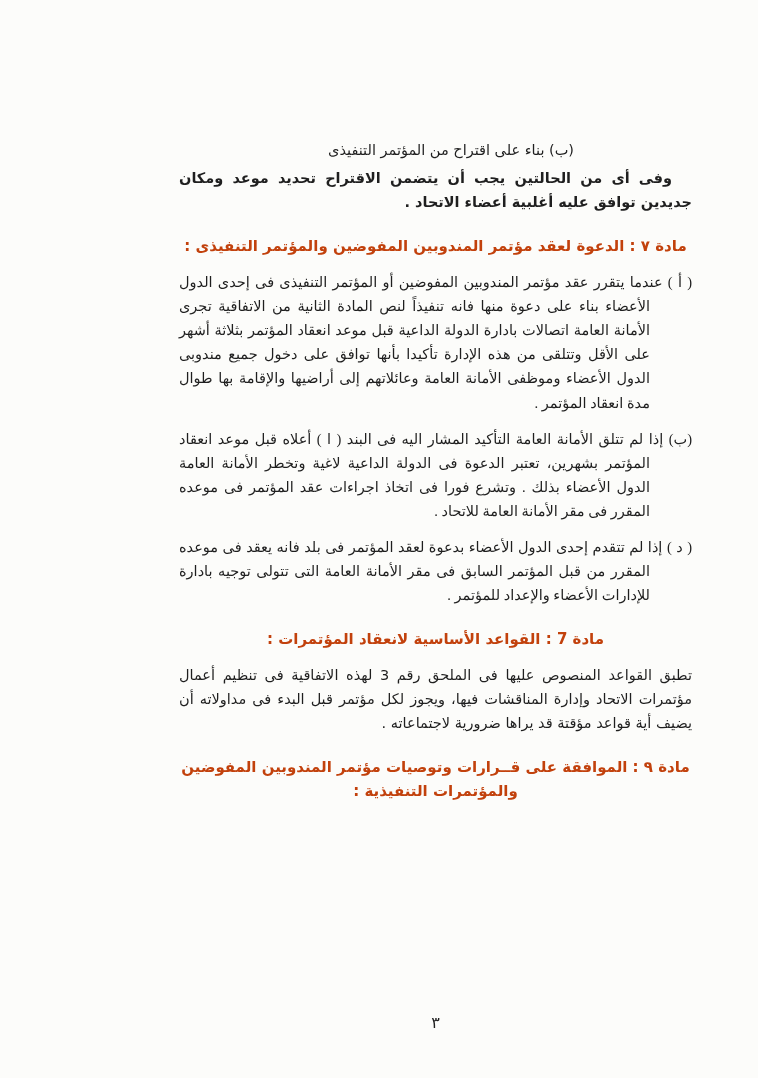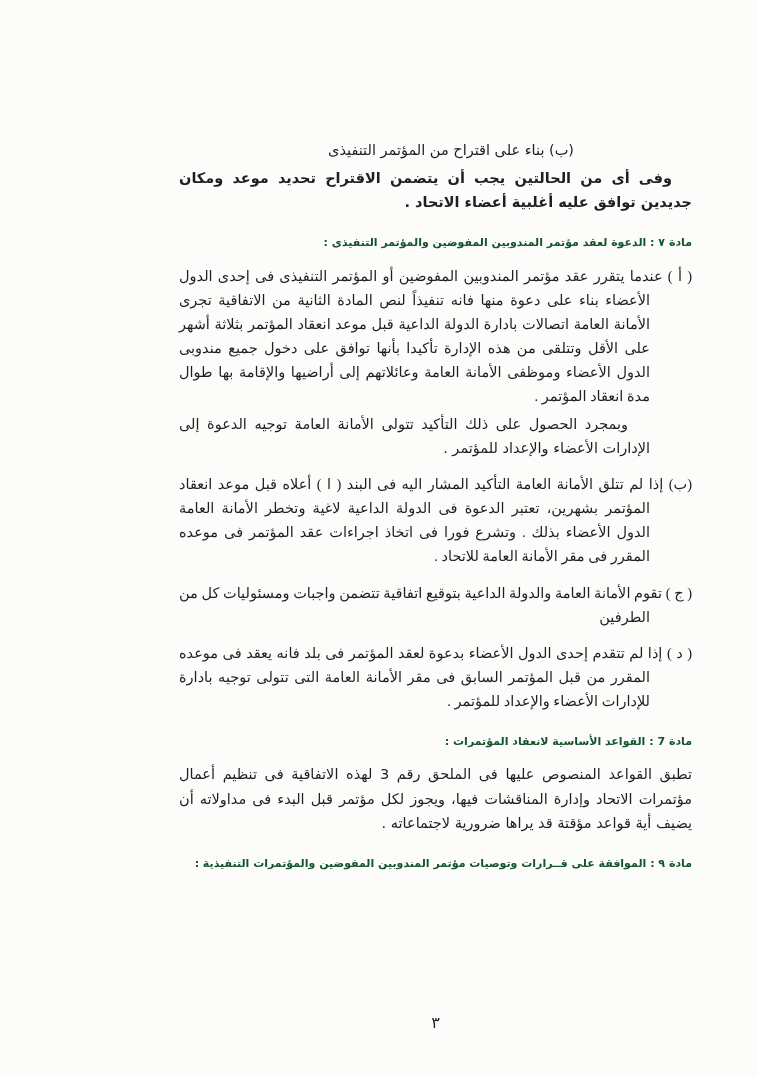--- a/index.html
+++ b/index.html
@@ -32,25 +32,26 @@
   .intro-clause {
     padding-right: 118px;
     margin-bottom: 4px;
   }
   .intro-para {
     text-indent: 20px;
     margin-bottom: 6px;
     font-weight: bold;
   }
   .heading {
-    font-size: 11px;
+    font-size: 15px;
     font-weight: 700;
     line-height: 1.6;
     margin: 20px 0 12px 0;
-    color: #14532d;
+    color: #c2410c;
+    text-align: center;
   }
   .item {
     padding-right: 42px;
     margin: 0 0 12px 0;
   }
   .hang {
     text-indent: -42px;
     font-family: Liberation Serif, serif;
   }
   .marker {
@@ -79,36 +80,29 @@
 
   <p class="para intro-para">وفى أى من الحالتين يجب أن يتضمن الاقتراح تحديد موعد ومكان جديدين توافق عليه أغلبية أعضاء الاتحاد .</p>
 
   <h2 class="heading">مادة ٧ : الدعوة لعقد مؤتمر المندوبين المفوضين والمؤتمر التنفيذى :</h2>
 
   <div class="item">
     <p class="para hang">
       <span class="marker">( أ )</span>
       <span>عندما يتقرر عقد مؤتمر المندوبين المفوضين أو المؤتمر التنفيذى فى إحدى الدول الأعضاء بناء على دعوة منها فانه تنفيذاً لنص المادة الثانية من الاتفاقية تجرى الأمانة العامة اتصالات بادارة الدولة الداعية قبل موعد انعقاد المؤتمر بثلاثة أشهر على الأقل وتتلقى من هذه الإدارة تأكيدا بأنها توافق على دخول جميع مندوبى الدول الأعضاء وموظفى الأمانة العامة وعائلاتهم إلى أراضيها والإقامة بها طوال مدة انعقاد المؤتمر .</span>
     </p>
-    <p class="para continuation">وبمجرد الحصول على ذلك التأكيد تتولى الأمانة العامة توجيه الدعوة إلى الإدارات الأعضاء والإعداد للمؤتمر .</p>
   </div>
 
   <div class="item">
     <p class="para hang">
       <span class="marker">(ب)</span>
       <span>إذا لم تتلق الأمانة العامة التأكيد المشار اليه فى البند ( ا ) أعلاه قبل موعد انعقاد المؤتمر بشهرين، تعتبر الدعوة فى الدولة الداعية لاغية وتخطر الأمانة العامة الدول الأعضاء بذلك . وتشرع فورا فى اتخاذ اجراءات عقد المؤتمر فى موعده المقرر فى مقر الأمانة العامة للاتحاد .</span>
     </p>
   </div>
 
-  <div class="item">
-    <p class="para hang">
-      <span class="marker">( ج )</span>
-      <span>تقوم الأمانة العامة والدولة الداعية بتوقيع اتفاقية تتضمن واجبات ومسئوليات كل من الطرفين</span>
-    </p>
-  </div>
 
   <div class="item">
     <p class="para hang">
       <span class="marker">( د )</span>
       <span>إذا لم تتقدم إحدى الدول الأعضاء بدعوة لعقد المؤتمر فى بلد فانه يعقد فى موعده المقرر من قبل المؤتمر السابق فى مقر الأمانة العامة التى تتولى توجيه بادارة للإدارات الأعضاء والإعداد للمؤتمر .</span>
     </p>
   </div>
 
   <h2 class="heading">مادة 7 : القواعد الأساسية لانعقاد المؤتمرات :</h2>
 

